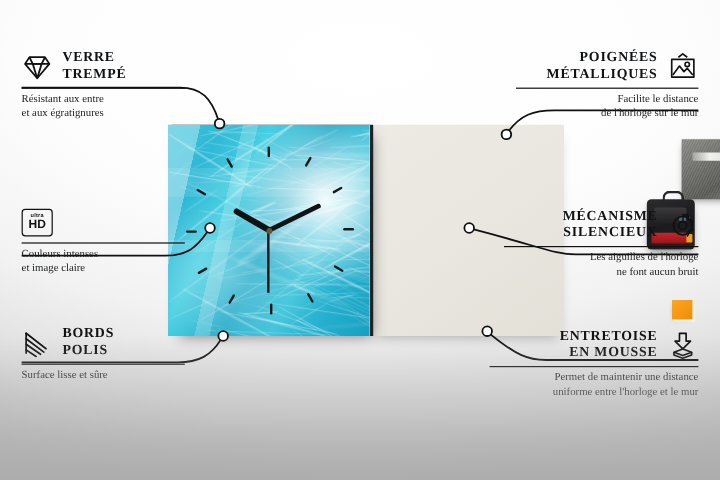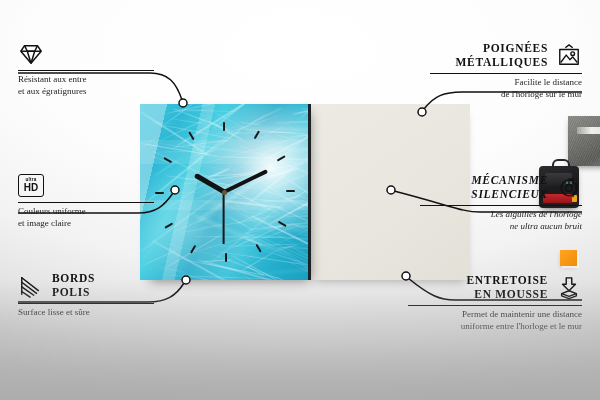--- a/index.html
+++ b/index.html
@@ -375,37 +375,39 @@
         <svg viewBox="0 0 28 26">
             <g fill="none" stroke="#111" stroke-width="1.6" stroke-linejoin="round">
           <path d="M3,10 L7,4 H21 L25,10 L14,23 Z"></path>
           <path d="M3,10 H25"></path>
               <path d="M7,4 L10,10 L14,23"></path>
               <path d="M21,4 L18,10 L14,23"></path>
           <path d="M10,10 H18"></path>
             </g>
           </svg>
       </span>
+      <div class="title">VERRE
+TREMPÉ</div>
     </div>
     <div class="rule" style="width:136px;"></div>
     <div class="sub">Résistant aux entre
 et aux égratignures</div>
   </div>
 
   <div class="callout left" style="left:18px;top:174px;width:136px;">
     <div class="head">
       <span class="ico">
         <span class="hdbox">
           <span class="u">ultra</span>
           <span class="d">HD</span>
         </span>
       </span>
     </div>
     <div class="rule" style="width:136px;"></div>
-    <div class="sub">Couleurs uniforme
+    <div class="sub">Couleurs intenses
 et image claire</div>
   </div>
 
   <div class="callout left" style="left:18px;top:272px;width:136px;">
     <div class="head">
       <span class="ico">
         <svg viewBox="0 0 28 26">
             <g fill="none" stroke="#111" stroke-width="1.5" stroke-linecap="round">
           <path d="M4,4 L22,18"></path>
               <path d="M4,9 L20,21"></path>
@@ -435,37 +437,37 @@
           <circle cx="18" cy="10.5" r="2"></circle>
             </g>
           </svg>
       </span>
     </div>
     <div class="rule" style="width:152px;"></div>
     <div class="sub">Facilite le distance
 de l'horloge sur le mur</div>
   </div>
 
-  <div class="callout right" style="left:420px;top:174px;width:162px;font-style:italic;">
+  <div class="callout right" style="left:420px;top:174px;width:162px;">
     <div class="head">
       <div class="title">MÉCANISME
 SILENCIEUX</div>
       <span class="ico">
         <svg viewBox="0 0 28 26">
             <g fill="none" stroke="#111" stroke-width="1.6" stroke-linejoin="round">
           <path d="M14,2.5 l2.6,1.1 2.4,-1 1.6,2.4 -0.6,2.5 1.8,1.8 2.5,-0.6 1,2.6 -1.9,1.9 0,2.6 1.9,1.9 -1,2.6 -2.5,-0.6 -1.8,1.8 0.6,2.5 -1.6,2.4" transform="scale(0.84) translate(2.2,0.8)"></path>
           <circle cx="14" cy="13" r="8.4"></circle>
           <circle cx="14" cy="13" r="3.6"></circle>
             </g>
           </svg>
       </span>
     </div>
     <div class="rule" style="width:162px;"></div>
     <div class="sub">Les aiguilles de l'horloge
-ne ultra aucun bruit</div>
+ne font aucun bruit</div>
   </div>
 
   <div class="callout right" style="left:408px;top:274px;width:174px;">
     <div class="head">
       <div class="title">ENTRETOISE
 EN MOUSSE</div>
       <span class="ico">
         <svg viewBox="0 0 28 26">
             <g fill="none" stroke="#111" stroke-width="1.5" stroke-linejoin="round">
           <path d="M11,2 h6 v7 h4 l-7,7 -7,-7 h4 z"></path>

